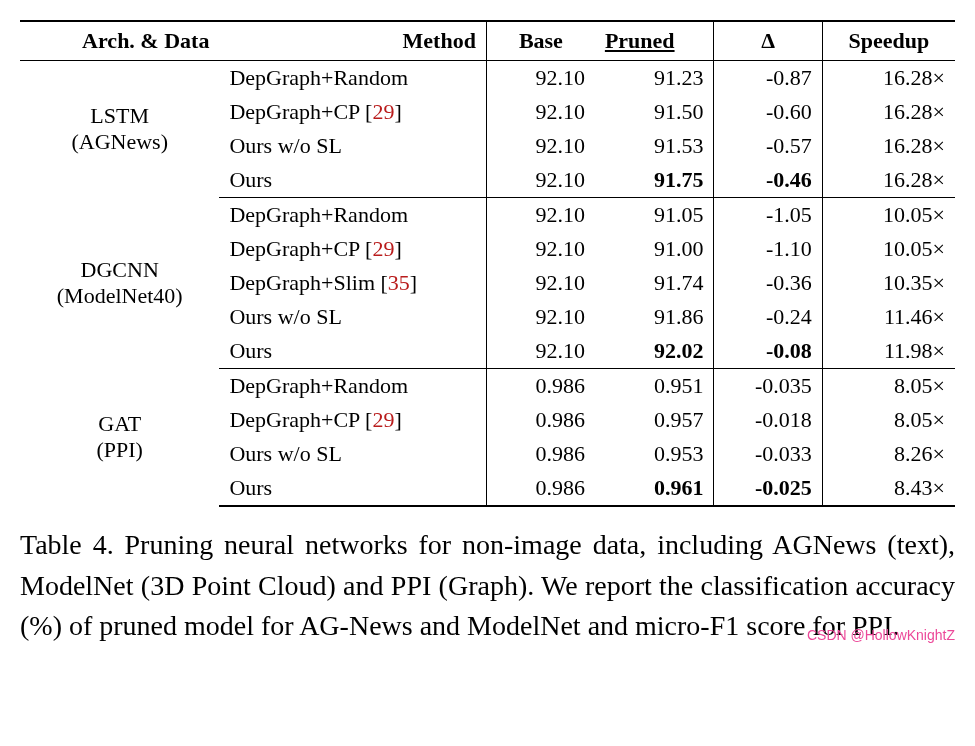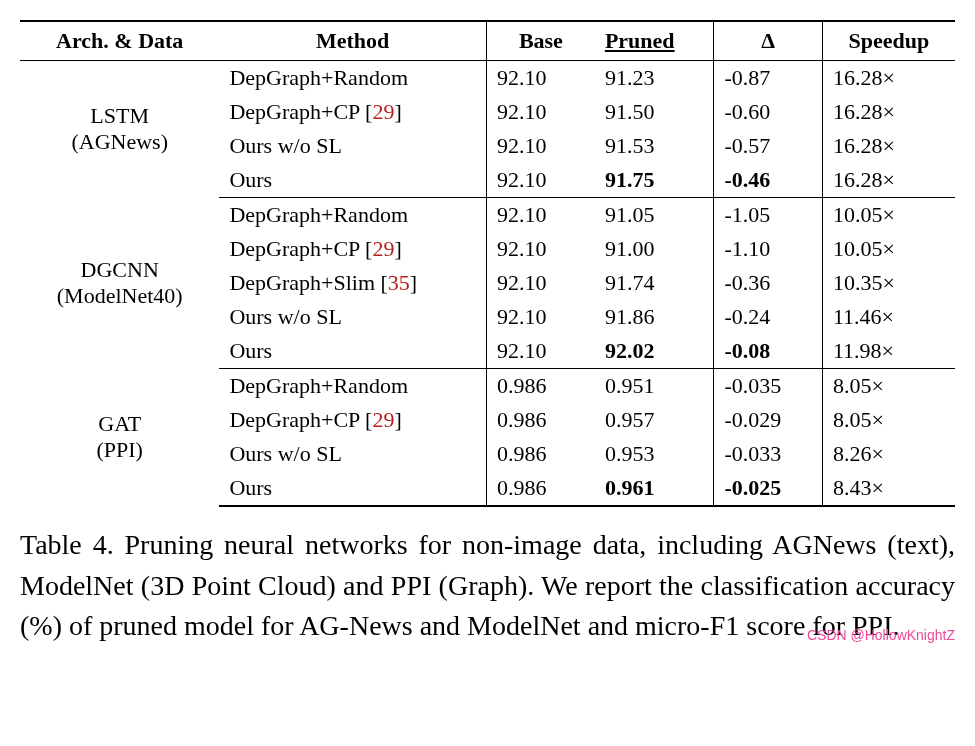--- a/index.html
+++ b/index.html
@@ -12,42 +12,42 @@
     width: 975px;
     box-sizing: border-box;
   }
   table {
     border-collapse: collapse;
     width: 100%;
     margin-bottom: 18px;
   }
   th {
     font-weight: bold;
-    text-align: center;
+    text-align: right;
     padding: 6px 10px 6px 10px;
     border-top: 2px solid #000;
     border-bottom: 1.5px solid #000;
   }
   th.arch { width: 210px; }
   th.method { width: 280px; }
   th.base { width: 110px; text-align: center; }
   th.pruned { width: 115px; text-align: left; text-decoration: underline; }
   th.delta { width: 105px; text-align: center; }
   th.speedup { width: 130px; text-align: center; }
   td {
     padding: 4px 10px;
     vertical-align: middle;
     white-space: nowrap;
   }
   td.arch {
     text-align: center;
     border-right: none;
   }
   td.method { text-align: left; }
-  td.num { text-align: left; }
+  td.num { text-align: right; }
   td.bold { font-weight: bold; }
   .group-end td { border-bottom: 1.5px solid #000; }
   .last-row td { border-bottom: 2px solid #000; }
   .vsep-left { border-left: 1px solid #000; }
   .cite { color: #b91c1c; }
   .caption {
     font-size: 28px;
     line-height: 1.45;
     text-align: justify;
   }
@@ -153,21 +153,21 @@
         <td class="method">DepGraph+Random</td>
         <td class="num vsep-left">0.986</td>
         <td class="num">0.951</td>
         <td class="num vsep-left">-0.035</td>
         <td class="num vsep-left">8.05×</td>
       </tr>
       <tr>
         <td class="method">DepGraph+CP [<span class="cite">29</span>]</td>
         <td class="num vsep-left">0.986</td>
         <td class="num">0.957</td>
-        <td class="num vsep-left">-0.029</td>
+        <td class="num vsep-left">-0.018</td>
         <td class="num vsep-left">8.05×</td>
       </tr>
       <tr>
         <td class="method">Ours w/o SL</td>
         <td class="num vsep-left">0.986</td>
         <td class="num">0.953</td>
         <td class="num vsep-left">-0.033</td>
         <td class="num vsep-left">8.26×</td>
       </tr>
       <tr class="last-row">

